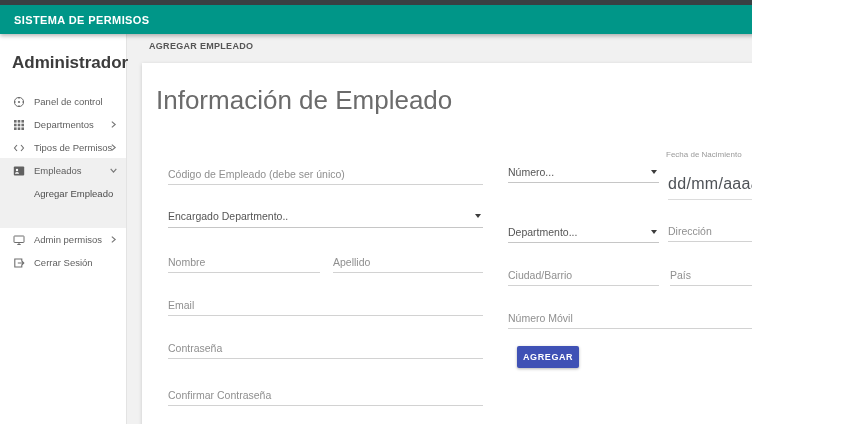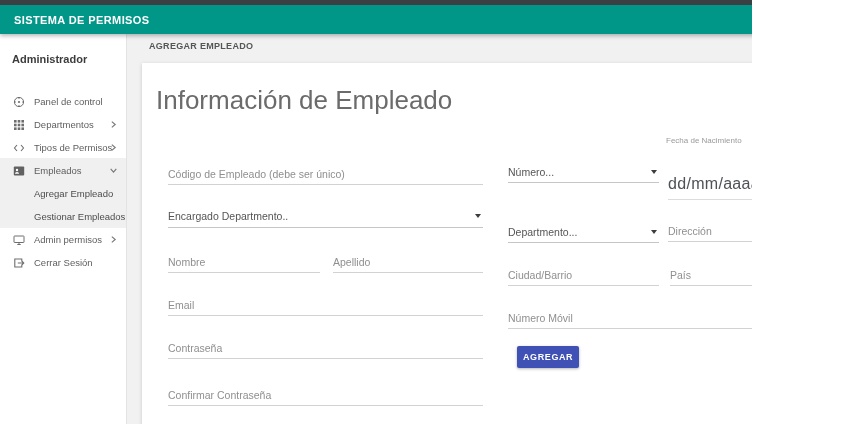--- a/index.html
+++ b/index.html
@@ -8,21 +8,21 @@
 
   
   .topstrip{position:absolute;left:0;top:0;width:864px;height:5px;background:#3a4043;z-index:6;}
   .appbar{position:absolute;left:0;top:5px;width:864px;height:29px;background:#009688;
           box-shadow:0 2px 4px rgba(0,0,0,.28);z-index:5;display:flex;align-items:center;}
   .appbar-title{color:#fff;font-size:11px;font-weight:bold;letter-spacing:.4px;margin-left:14px;}
 
   
   .sidebar{position:absolute;left:0;top:34px;width:126px;bottom:0;background:#fff;
            border-right:1px solid #e3e3e3;z-index:2;}
-  .sidebar-user{position:absolute;left:12px;top:19px;font-size:11px;font-weight:bold;color:#3c3c3c;}
+  .sidebar-user{position:absolute;left:12px;top:19px;font-size:17px;font-weight:bold;color:#3c3c3c;}
   .submenu-bg{position:absolute;left:0;top:124px;width:126px;height:70px;background:#f0f0f0;}
   .nav-item{position:absolute;left:0;width:126px;height:23px;display:flex;align-items:center;cursor:pointer;}
   .nav-icon{width:12px;height:12px;margin-left:13px;flex:none;display:flex;}
   .nav-label{margin-left:9px;font-size:9.5px;color:#5e5e5e;white-space:nowrap;}
   .nav-chevron{position:absolute;right:8px;top:7px;width:9px;height:9px;display:flex;}
   .nav-sub .nav-label{margin-left:34px;color:#4c4c4c;}
 
   
   .breadcrumb{position:absolute;left:149px;top:41px;font-size:9px;font-weight:bold;
               color:#555;letter-spacing:.3px;}
@@ -127,23 +127,20 @@
       <span class="nav-chevron">
         <svg viewBox="0 0 8 8" width="9" height="9" fill="none" stroke="#777">
             <path d="M1.5 2.5L4 5.5L6.5 2.5"></path>
           </svg>
       </span>
     </div>
 
     <div class="nav-item nav-sub" style="top:148px">
       <span class="nav-label">Agregar Empleado</span>
     </div>
-    <div class="nav-item nav-sub" style="top:171px">
-      <span class="nav-label">Gestionar Empleados</span>
-    </div>
 
     <div class="nav-item" style="top:194px">
       <span class="nav-icon">
         <svg viewBox="0 0 12 12" width="12" height="12" fill="none" stroke="#6e6e6e">
             <rect x="1" y="2" width="10" height="6.5" rx="0.5"></rect>
             <path d="M4.3 10.5h3.4M6 8.5v2"></path>
           </svg>
       </span>
       <span class="nav-label">Admin permisos</span>
       <span class="nav-chevron">
@@ -195,21 +192,21 @@
 
     <div class="field" style="left:26px;top:321px;width:315px;height:22px">
       <input placeholder="Confirmar Contraseña" style="">
     </div>
 
     <div class="select" style="left:366px;top:98px;width:151px;height:21px">
       <span class="select-text">Número...</span>
       <span class="caret"></span>
     </div>
 
-    <div class="mini-label" style="left:524px;top:73px">Fecha de Nacimiento</div>
+    <div class="mini-label" style="left:524px;top:87px">Fecha de Nacimiento</div>
     <div class="datefield" style="left:526px;top:105px;width:154px;height:31px">
       <span class="date-value">dd/mm/aaaa</span>
       <span class="date-icon">
         <svg viewBox="0 0 13 13" width="13" height="13" fill="none" stroke="#5f6368">
             <rect x="1.5" y="2.5" width="10" height="9" rx="1"></rect>
             <path d="M1.5 5.5h10M4.5 1.2v2M8.5 1.2v2"></path>
             <rect x="3.5" y="7" width="2" height="2" fill="#5f6368" stroke="none"></rect>
           </svg>
       </span>
     </div>

